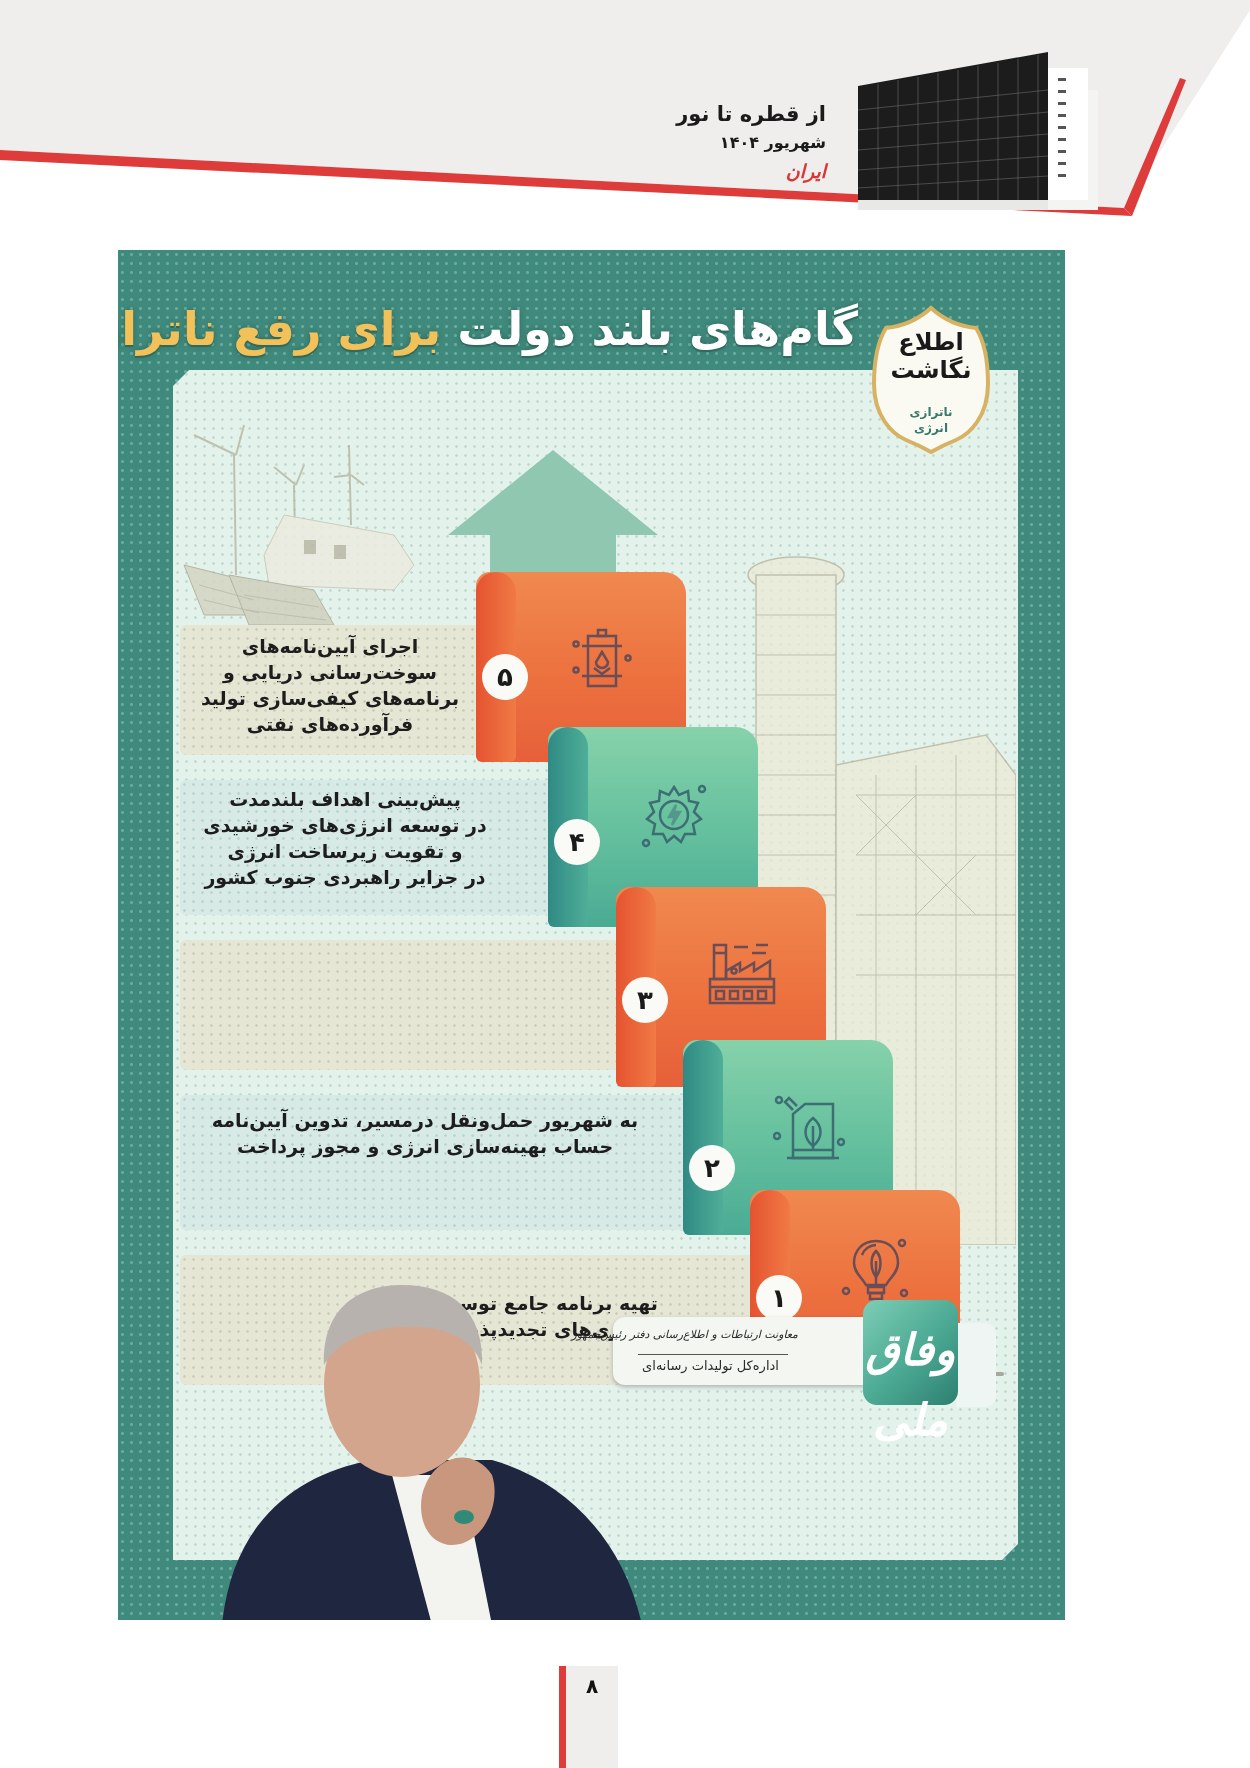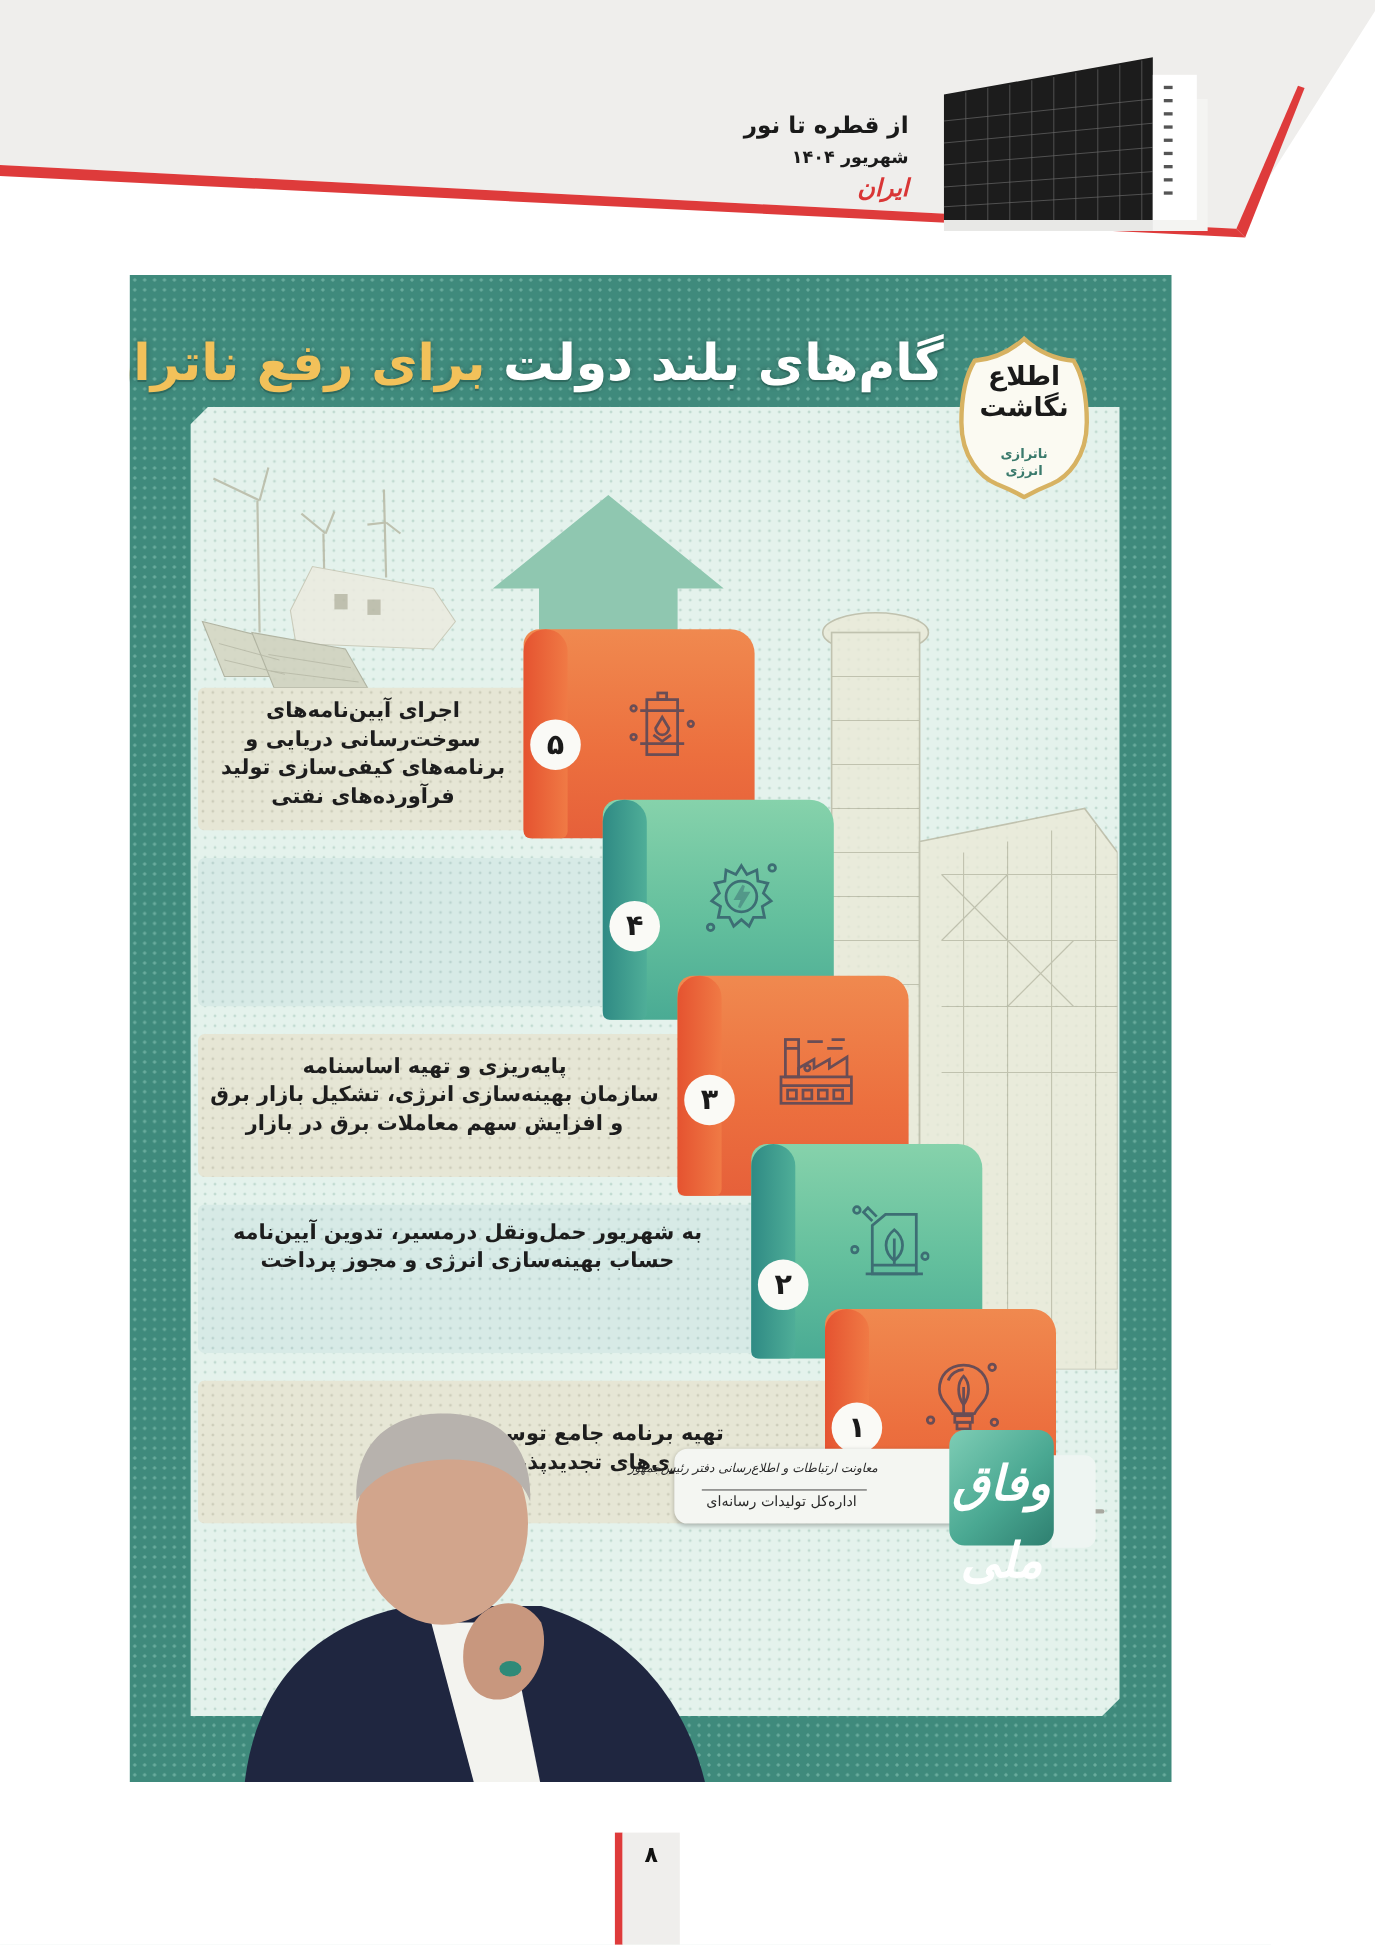--- a/index.html
+++ b/index.html
@@ -5,21 +5,21 @@
   * { box-sizing: border-box; margin: 0; padding: 0; }
   html, body { width: 1250px; height: 1768px; background: #ffffff; overflow: hidden; }
   body { position: relative; font-family: "DejaVu Sans", sans-serif; direction: ltr; }
 
   
   .header-bg { position: absolute; left: 0; top: 0; width: 1250px; height: 230px; }
   .header-building { position: absolute; left: 858px; top: 50px; width: 240px; height: 160px; }
   .header-text { position: absolute; right: 424px; top: 100px; direction: rtl; text-align: right; }
   .header-title { font-size: 21px; font-weight: bold; color: #1a1a1a; line-height: 28px; }
   .header-date { font-size: 16px; font-weight: bold; color: #1a1a1a; line-height: 26px; margin-top: 2px; }
-  .header-brand { font-family: "DejaVu Serif", serif; font-size: 22px; font-weight: bold; font-style: italic; color: #d93636; line-height: 30px; }
+  .header-brand { font-family: "DejaVu Serif", serif; font-size: 19px; font-weight: bold; font-style: italic; color: #d93636; line-height: 30px; }
 
   
   .infographic { position: absolute; left: 118px; top: 250px; width: 947px; height: 1370px;
     background-color: #3f8a7c;
     background-image: radial-gradient(rgba(140,200,185,0.55) 1.3px, transparent 1.6px);
     background-size: 9px 9px; overflow: hidden; }
   .main-title { position: absolute; left: 0; top: 52px; width: 740px; text-align: center; direction: rtl;
     font-size: 46px; font-weight: bold; letter-spacing: -1px; white-space: nowrap;
     text-shadow: 0 2px 0 #2e6a5f, 0 0 6px rgba(0,0,0,0.25); }
   .main-title .t-white { color: #ffffff; }
@@ -229,45 +229,46 @@
     <div class="roll"></div>
     <div class="num" style="top:92px;">۴</div>
     <svg class="icon" viewBox="0 0 72 72" fill="none" stroke="#3d6e74" stroke-width="2.5">
       <path d="M36 8 L41 16 L50 12 L51 22 L60 24 L56 33 L63 40 L55 45 L57 55 L47 55 L43 63 L36 57 L29 63 L25 55 L15 55 L17 45 L9 40 L16 33 L12 24 L21 22 L22 12 L31 16 Z"></path>
       <circle cx="36" cy="36" r="14"></circle>
         <path d="M38 26 L31 38 L37 38 L34 46 L42 33 L36 33 Z" fill="#3d6e74" opacity="0.5"></path>
       <circle cx="64" cy="10" r="3"></circle>
         <circle cx="8" cy="64" r="3"></circle>
     </svg>
   </div>
+  <div class="step-text" style="left:62px; top:536px; width:330px;">
+    <div>پیش‌بینی اهداف بلندمدت</div>
+    <div>در توسعه انرژی‌های خورشیدی</div>
+    <div>و تقویت زیرساخت انرژی</div>
+    <div>در جزایر راهبردی جنوب کشور</div>
+  </div>
 
   <div class="card orange" style="left:498px; top:637px; height:200px;">
     <div class="roll"></div>
     <div class="num" style="top:90px;">۳</div>
     <svg class="icon" viewBox="0 0 72 72" fill="none" stroke="#6a4d55" stroke-width="2.5">
       <rect x="8" y="6" width="12" height="34"></rect>
         <line x1="8" y1="14" x2="20" y2="14"></line>
       <path d="M20 40 L20 32 L34 24 L34 32 L48 24 L48 32 L64 22 L64 40"></path>
       <rect x="4" y="40" width="64" height="24"></rect>
         <line x1="4" y1="48" x2="68" y2="48"></line>
       <rect x="10" y="52" width="8" height="8"></rect>
         <rect x="24" y="52" width="8" height="8"></rect>
         <rect x="38" y="52" width="8" height="8"></rect>
         <rect x="52" y="52" width="8" height="8"></rect>
       <circle cx="28" cy="32" r="2.5"></circle>
         <line x1="28" y1="8" x2="42" y2="8"></line>
         <line x1="46" y1="14" x2="60" y2="14"></line>
         <line x1="50" y1="6" x2="62" y2="6"></line>
     </svg>
   </div>
-  <div class="step-text" style="left:62px; top:706px; width:430px;">
-    <div>پایه‌ریزی و تهیه اساسنامه</div>
-    <div>سازمان بهینه‌سازی انرژی، تشکیل بازار برق</div>
-    <div>و افزایش سهم معاملات برق در بازار</div>
-  </div>
 
   <div class="card green" style="left:565px; top:790px; height:195px;">
     <div class="roll"></div>
     <div class="num" style="top:105px;">۲</div>
     <svg class="icon" viewBox="0 0 72 72" fill="none" stroke="#3d6e74" stroke-width="2.5">
       <path d="M20 66 L20 22 L32 12 L60 12 L60 66 Z"></path>
         <path d="M24 14 L16 6 L12 10 L20 18"></path>
       <line x1="14" y1="66" x2="66" y2="66"></line>
         <line x1="20" y1="58" x2="60" y2="58"></line>
       <path d="M40 26 C30 34 30 46 40 54 C50 46 50 34 40 26 Z"></path>

